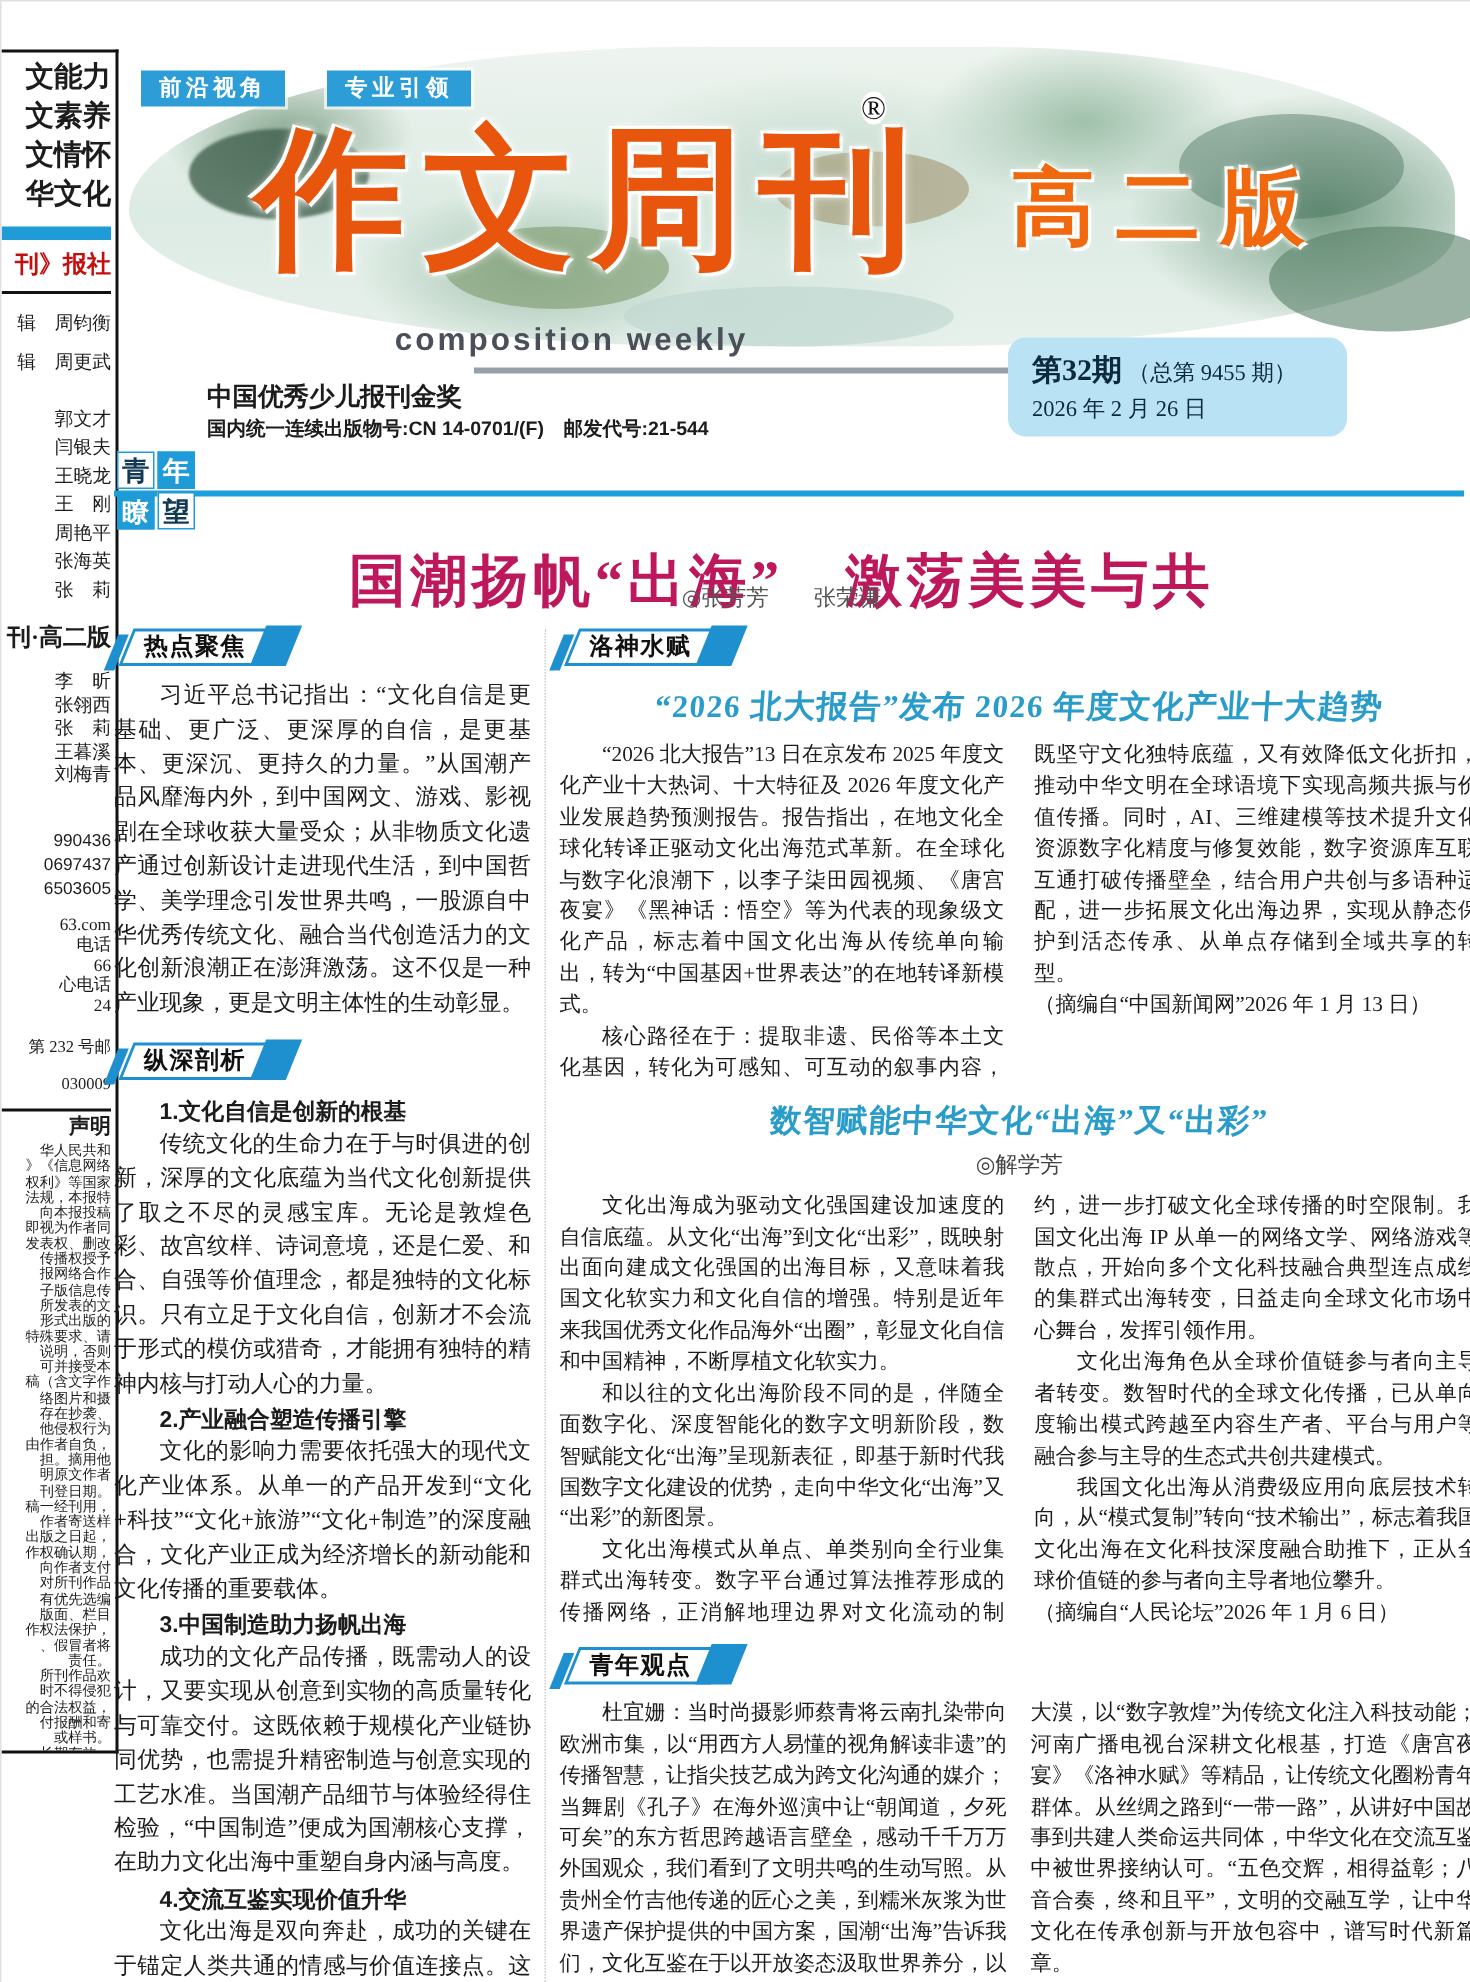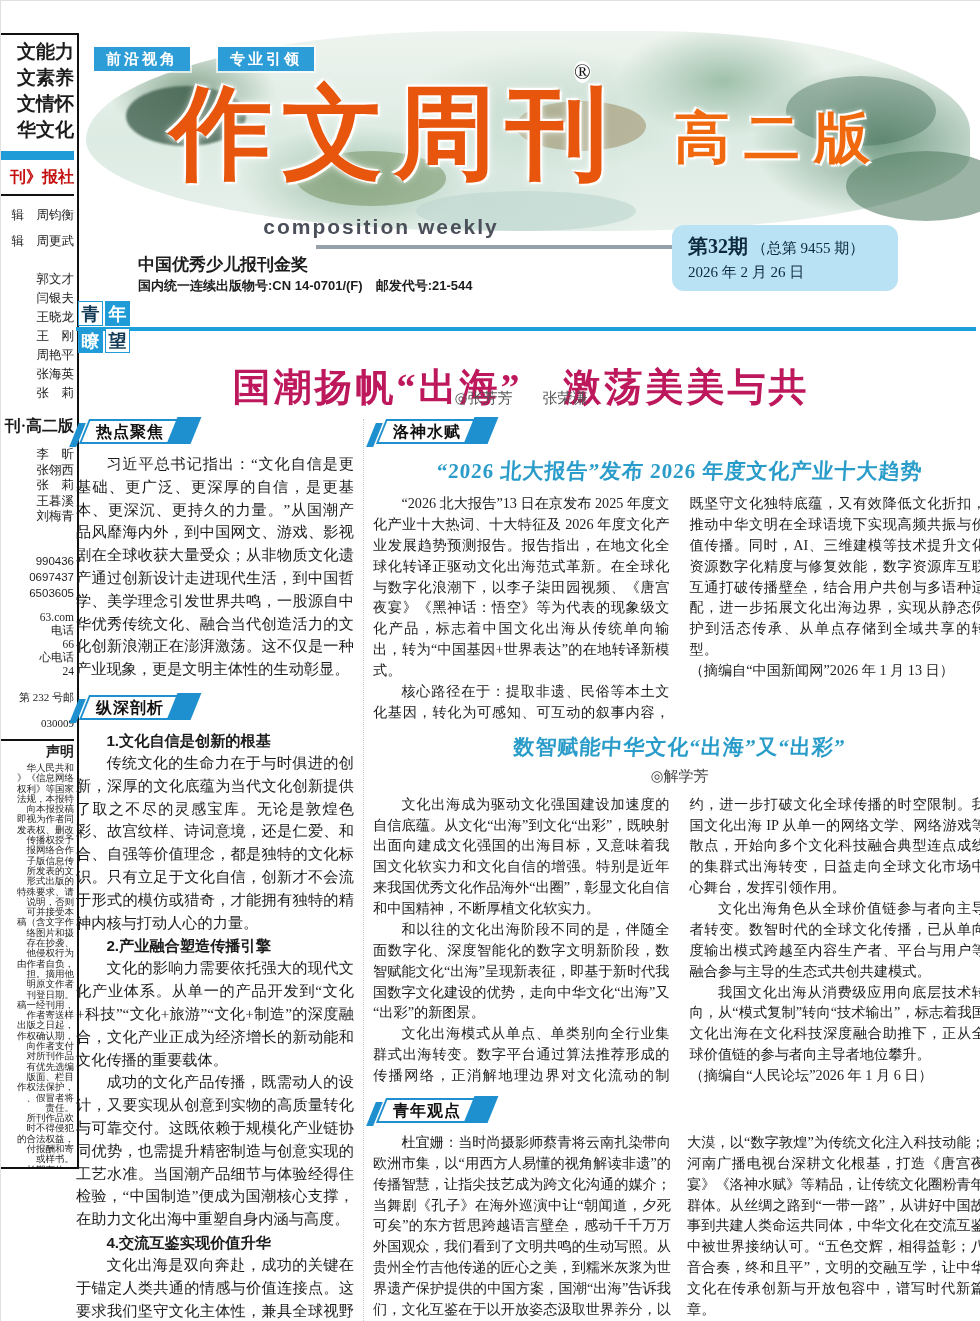--- a/index.html
+++ b/index.html
@@ -252,20 +252,21 @@
       <div class="sec-badge sec2">
         <i class="sb-sliver"></i>
         <i class="sb-bg"></i>
         <i class="sb-arrow"></i>
         <span class="sb-text">纵深剖析</span>
       </div>
       <h3 class="item-h">1.文化自信是创新的根基</h3>
       <p class="body indent">传统文化的生命力在于与时俱进的创新，深厚的文化底蕴为当代文化创新提供了取之不尽的灵感宝库。无论是敦煌色彩、故宫纹样、诗词意境，还是仁爱、和合、自强等价值理念，都是独特的文化标识。只有立足于文化自信，创新才不会流于形式的模仿或猎奇，才能拥有独特的精神内核与打动人心的力量。</p>
       <h3 class="item-h">2.产业融合塑造传播引擎</h3>
       <p class="body indent">文化的影响力需要依托强大的现代文化产业体系。从单一的产品开发到“文化+科技”“文化+旅游”“文化+制造”的深度融合，文化产业正成为经济增长的新动能和文化传播的重要载体。</p>
+      <h3 class="item-h">3.中国制造助力扬帆出海</h3>
       <p class="body indent">成功的文化产品传播，既需动人的设计，又要实现从创意到实物的高质量转化与可靠交付。这既依赖于规模化产业链协同优势，也需提升精密制造与创意实现的工艺水准。当国潮产品细节与体验经得住检验，“中国制造”便成为国潮核心支撑，在助力文化出海中重塑自身内涵与高度。</p>
       <h3 class="item-h">4.交流互鉴实现价值升华</h3>
       <p class="body indent">文化出海是双向奔赴，成功的关键在于锚定人类共通的情感与价值连接点。这要求我们坚守文化主体性，兼具全球视野与跨文化沟通智慧，以本土化策略贴合受众审美习惯，用共情叙事引发共鸣。当中国文化以多元形式走向世界，便能跨越地理界限，成为文明互鉴的桥梁，实现自身价值的升华。</p>
     </section>
 
     <section class="zoneB">
       <div class="sec-badge">
         <i class="sb-sliver"></i>
         <i class="sb-bg"></i>
         <i class="sb-arrow"></i>

